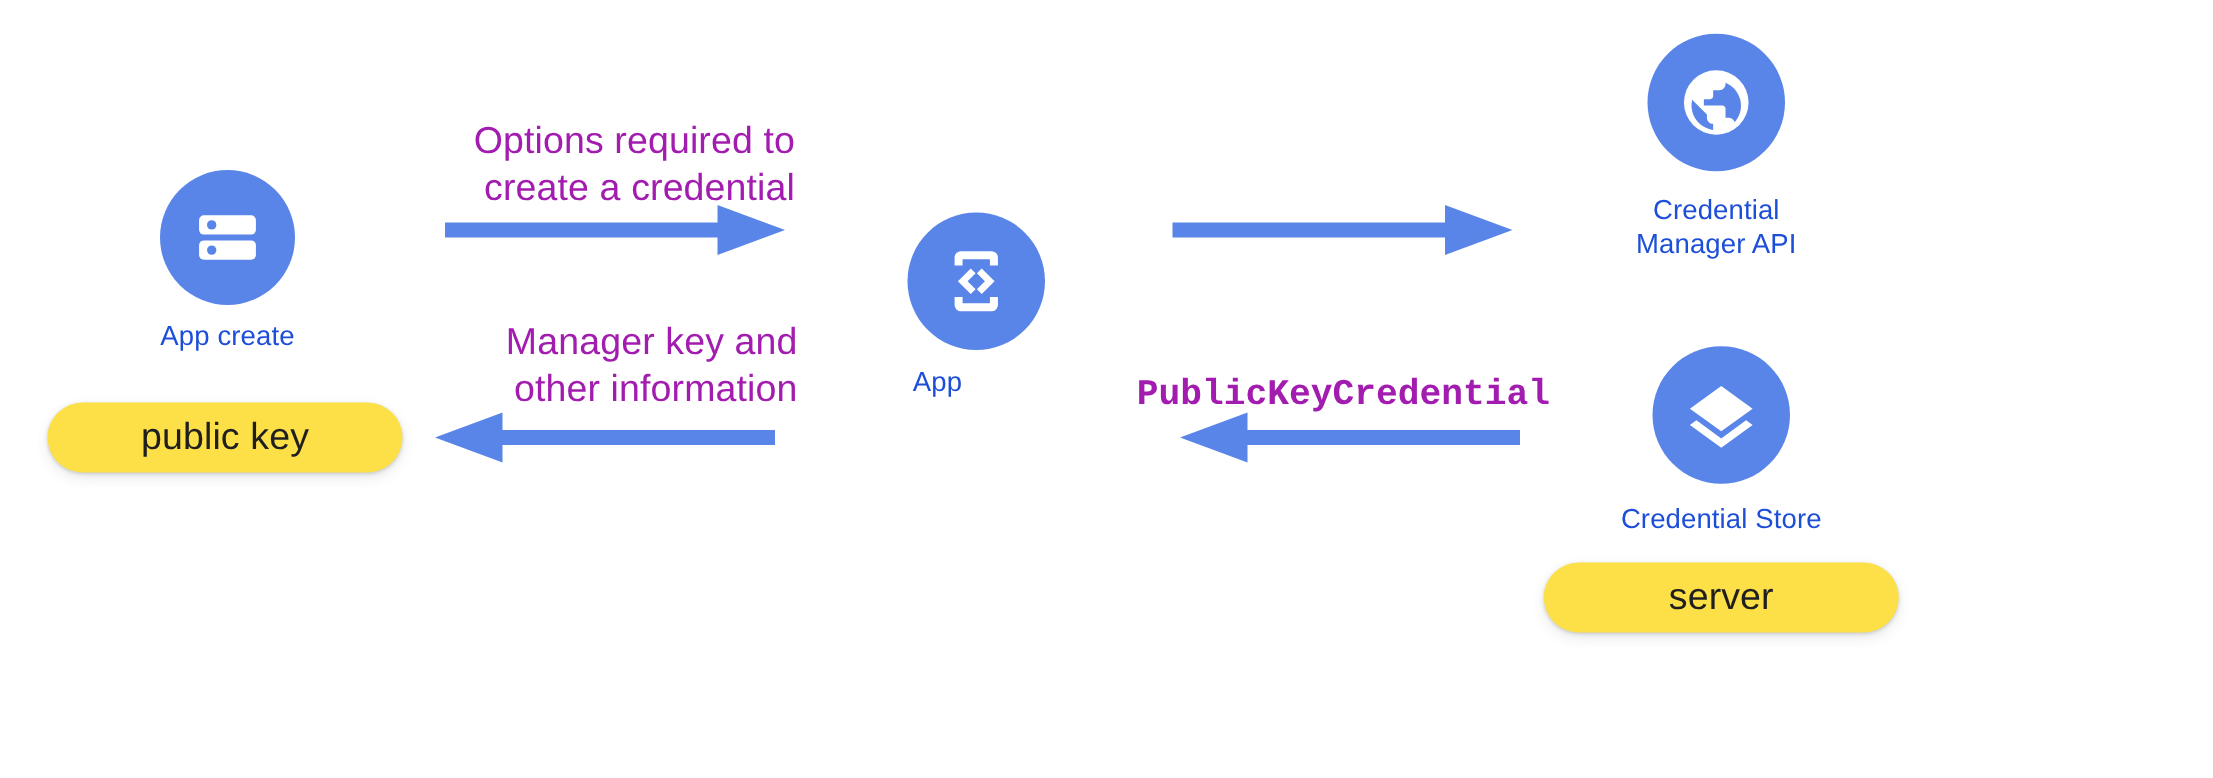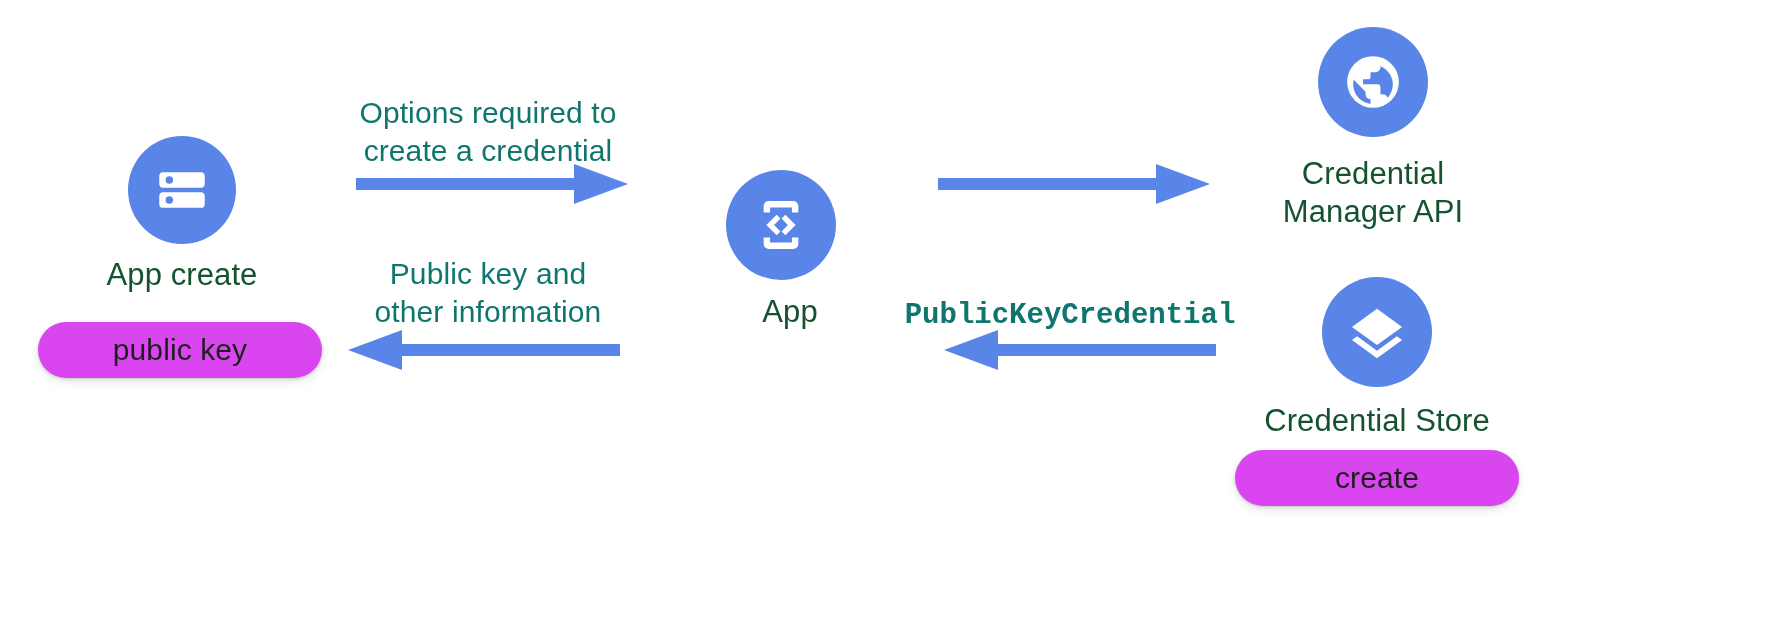--- a/index.html
+++ b/index.html
@@ -29,47 +29,47 @@
     display: flex;
     align-items: center;
     justify-content: center;
   }
   .badge svg { display: block; }
 
   
   .caption {
     position: absolute;
     text-align: center;
-    color: #14532d;
-    font-size: 31px;
+    color: #1d4ed8;
+    font-size: 22px;
     line-height: 1.22;
     font-weight: 400;
     letter-spacing: .1px;
     white-space: pre-line;
   }
 
   
   .pill {
     position: absolute;
-    background: #d946ef;
+    background: #fde047;
     border-radius: 999px;
     box-shadow: 0 1px 3px rgba(60,64,67,0.22), 0 4px 10px rgba(60,64,67,0.12);
     display: flex;
     align-items: center;
     justify-content: center;
     color: #1f1f1f;
     font-size: 30px;
     letter-spacing: .1px;
   }
 
   
   .edge-label {
     position: absolute;
-    text-align: center;
-    color: #0f766e;
+    text-align: right;
+    color: #a21caf;
     font-size: 30px;
     line-height: 1.26;
     white-space: pre-line;
     letter-spacing: .1px;
   }
   .edge-label.mono {
     font-family: "Liberation Mono", monospace;
     font-size: 29px;
     letter-spacing: 0;
     font-weight: bold;
@@ -99,21 +99,21 @@
 
   <div class="edge-label" style="left:340px; top:94px; width:296px;">Options required to
 create a credential</div>
   <div class="arrow" style="left:356px; top:160px;">
     <svg width="272" height="48" viewBox="0 0 272 48">
       <rect x="0" y="18" width="226" height="12" fill="#5A85E8"></rect>
       <polygon points="218,4 272,24 218,44" fill="#5A85E8"></polygon>
     </svg>
   </div>
 
-  <div class="edge-label" style="left:338px; top:255px; width:300px;">Public key and
+  <div class="edge-label" style="left:338px; top:255px; width:300px;">Manager key and
 other information</div>
   <div class="arrow" style="left:332px; top:326px;">
     <svg width="288" height="48" viewBox="0 0 288 48">
       <rect x="62" y="18" width="226" height="12" fill="#5A85E8"></rect>
       <polygon points="70,4 16,24 70,44" fill="#5A85E8"></polygon>
     </svg>
   </div>
 
   <div class="badge" style="left:726px; top:170px; width:110px; height:110px;">
     <span>
@@ -122,21 +122,21 @@
         <path d="M7.4 3.0h9.2a1.9 1.9 0 0 1 1.9 1.9V7.3h-2.4V5.4H7.9v1.9H5.5V4.9A1.9 1.9 0 0 1 7.4 3.0z" fill="#ffffff"></path>
 
         <path d="M5.5 16.7h2.4v1.9h8.2v-1.9h2.4v2.4a1.9 1.9 0 0 1-1.9 1.9H7.4a1.9 1.9 0 0 1-1.9-1.9z" fill="#ffffff"></path>
 
         <path d="M10.35 8.15l1.45 1.45-2.4 2.4 2.4 2.4-1.45 1.45L6.5 12z" fill="#ffffff"></path>
 
         <path d="M13.65 8.15L17.5 12l-3.85 3.85-1.45-1.45 2.4-2.4-2.4-2.4z" fill="#ffffff"></path>
       </svg>
     </span>
   </div>
-  <div class="caption" style="left:680px; top:293px; width:220px;">App</div>
+  <div class="caption" style="left:640px; top:293px; width:220px;">App</div>
 
   <div class="arrow" style="left:938px; top:160px;">
     <svg width="272" height="48" viewBox="0 0 272 48">
       <rect x="0" y="18" width="226" height="12" fill="#5A85E8"></rect>
       <polygon points="218,4 272,24 218,44" fill="#5A85E8"></polygon>
     </svg>
   </div>
 
   <div class="edge-label mono" style="left:900px; top:298px; width:340px;">PublicKeyCredential</div>
   <div class="arrow" style="left:928px; top:326px;">
@@ -160,15 +160,15 @@
 
   <div class="badge" style="left:1322px; top:277px; width:110px; height:110px;">
     <span>
       <svg width="64" height="64" viewBox="0 0 24 24" aria-hidden="true">
         <polygon points="12,3.3 21.4,10.1 12,16.9 2.6,10.1" fill="#ffffff"></polygon>
         <path d="M12 19.05L4.55 13.6l-1.95 1.42L12 21.8l9.4-6.78-1.95-1.42z" fill="#ffffff"></path>
       </svg>
     </span>
   </div>
   <div class="caption" style="left:1227px; top:402px; width:300px;text-align:center;">Credential Store</div>
-  <div class="pill" style="left:1235px; top:450px; width:284px; height:56px;">create</div>
+  <div class="pill" style="left:1235px; top:450px; width:284px; height:56px;">server</div>
 
 </div>
 
 </body></html>

